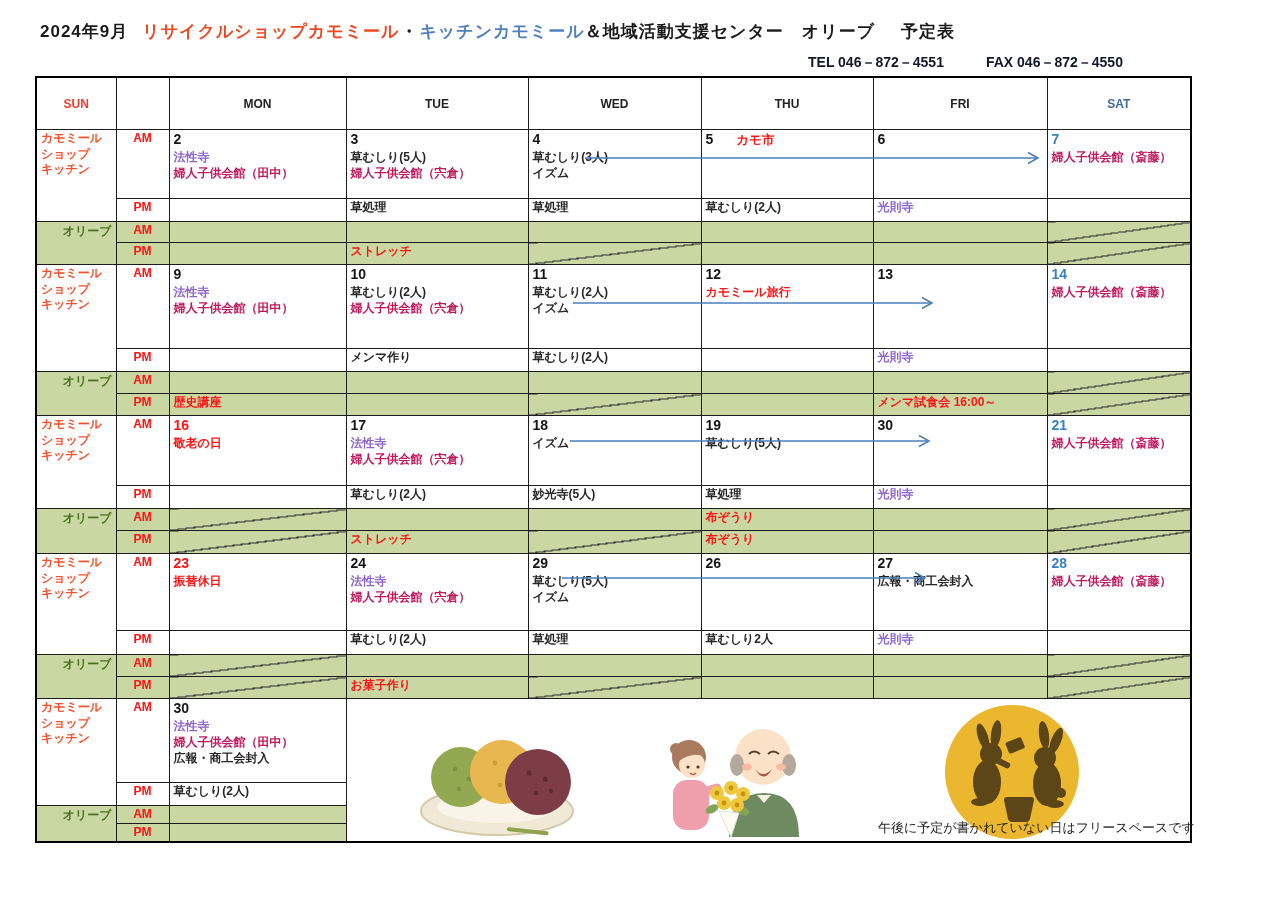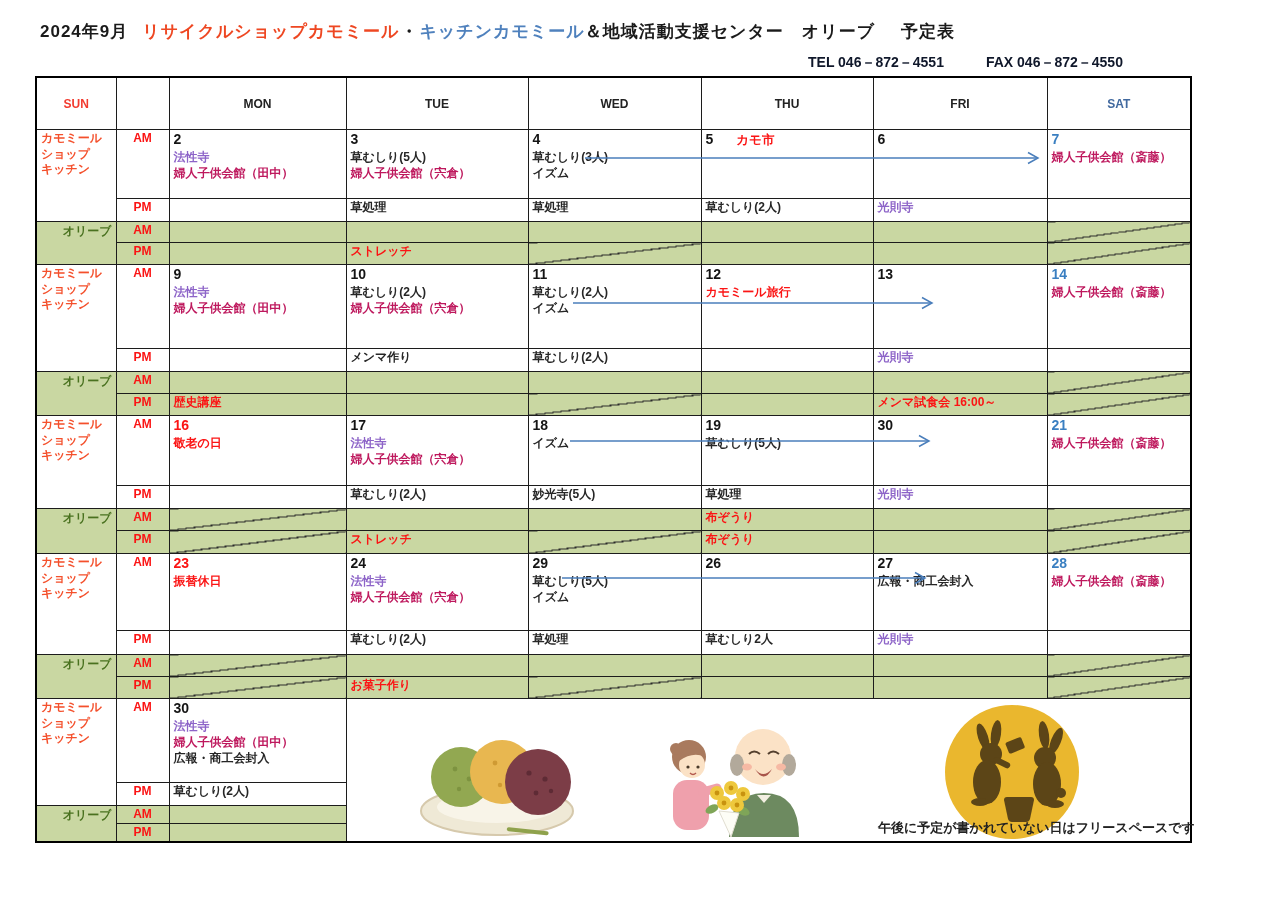--- a/index.html
+++ b/index.html
@@ -51,21 +51,21 @@
   td.pmcell{vertical-align:middle;}
   .oln{color:#fb1414;font-weight:bold;font-size:12px;line-height:1.2;
        white-space:nowrap;}
   td.mergecell{background:#fff;position:relative;padding:0;}
 
   
   .arrow{position:absolute;pointer-events:none;}
 
   
   .footnote{position:absolute;left:878px;top:819px;font-size:13px;
-            font-weight:bold;color:#222;white-space:nowrap;}
+            font-weight:normal;color:#222;white-space:nowrap;}
 
   .illus{position:absolute;}
 </style>
 </head>
 <body>
 
 <div class="page">
 
   <div class="title">
     <span class="t-month">2024年9月</span><span class="t-shop">リサイクルショップカモミール</span><span class="t-sep">・</span><span class="t-kitchen">キッチンカモミール</span><span>＆地域活動支援センター　オリーブ</span><span class="t-suffix">予定表</span>

